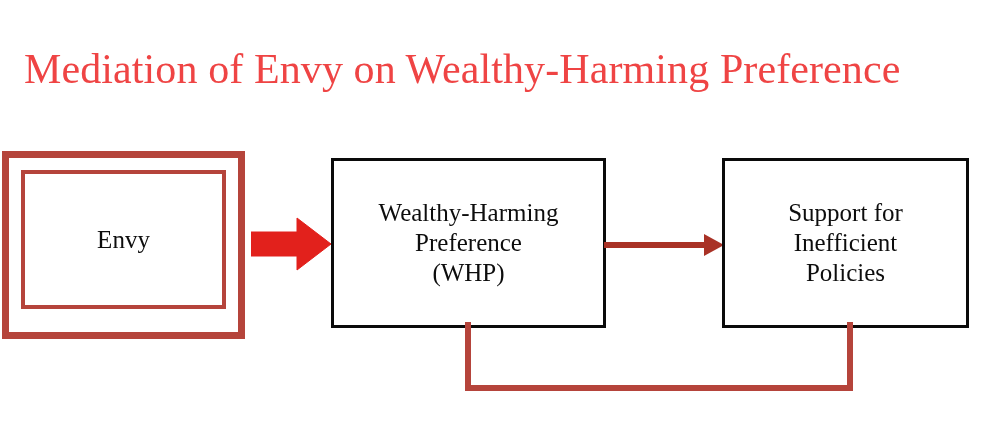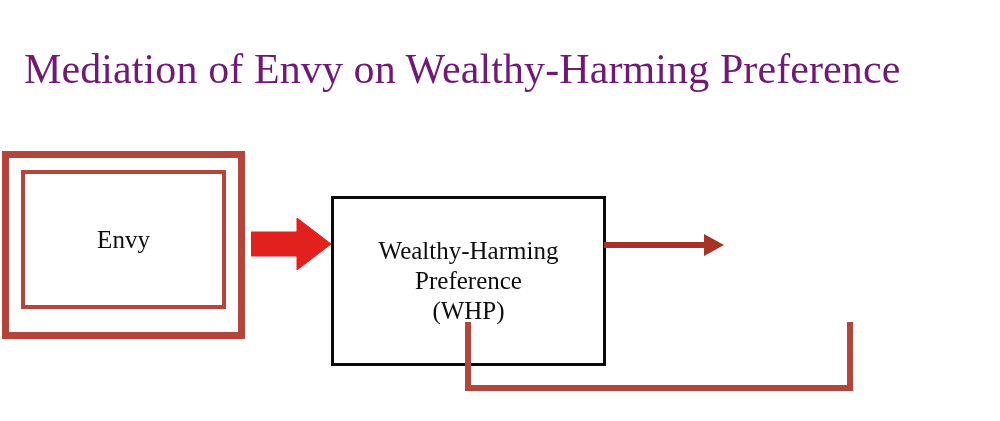--- a/index.html
+++ b/index.html
@@ -24,21 +24,21 @@
   
   #page-title {
     position: absolute;
     left: 24px;
     top: 44px;
     width: 940px;
     font-size: 42px;
     line-height: 50px;
     font-weight: 400;
     letter-spacing: 0.1px;
-    color: #701a75;
+    color: #ef4444;
     white-space: nowrap;
   }
 
   
   #node-envy {
     position: absolute;
     left: 2px;
     top: 151px;
     width: 243px;
     height: 188px;
@@ -69,21 +69,20 @@
 
   
   .node-box {
     position: absolute;
     box-sizing: border-box;
     border: 3px solid #0a0a0a;
     background: #ffffff;
     display: flex;
     align-items: center;
     justify-content: center;
-    margin-top: 38px;
   }
   .node-box .node-label {
     font-size: 25px;
     line-height: 30px;
     text-align: center;
     color: #0d0d0d;
     padding: 0 8px;
     white-space: pre-line;
   }
   #node-whp {
@@ -151,20 +150,25 @@
 (WHP)</div>
   </div>
 
   <div id="arrow-whp-policies">
     <svg width="120" height="34" viewBox="0 0 120 34" xmlns="http://www.w3.org/2000/svg">
       <line x1="0" y1="17" x2="104" y2="17" stroke="#a93226" stroke-width="6"></line>
       <polygon points="100,6 120,17 100,28" fill="#a93226"></polygon>
     </svg>
   </div>
 
+  <div id="node-policies" class="node-box">
+    <div class="node-label">Support for
+Inefficient
+Policies</div>
+  </div>
 
   <div id="feedback-path">
     <svg width="405" height="78" viewBox="0 0 405 78" xmlns="http://www.w3.org/2000/svg">
       <path d="M 13 0 L 13 66 L 395 66 L 395 0" fill="none" stroke="#b5443b" stroke-width="6"></path>
     </svg>
   </div>
 
 </div>
 
 </body></html>

